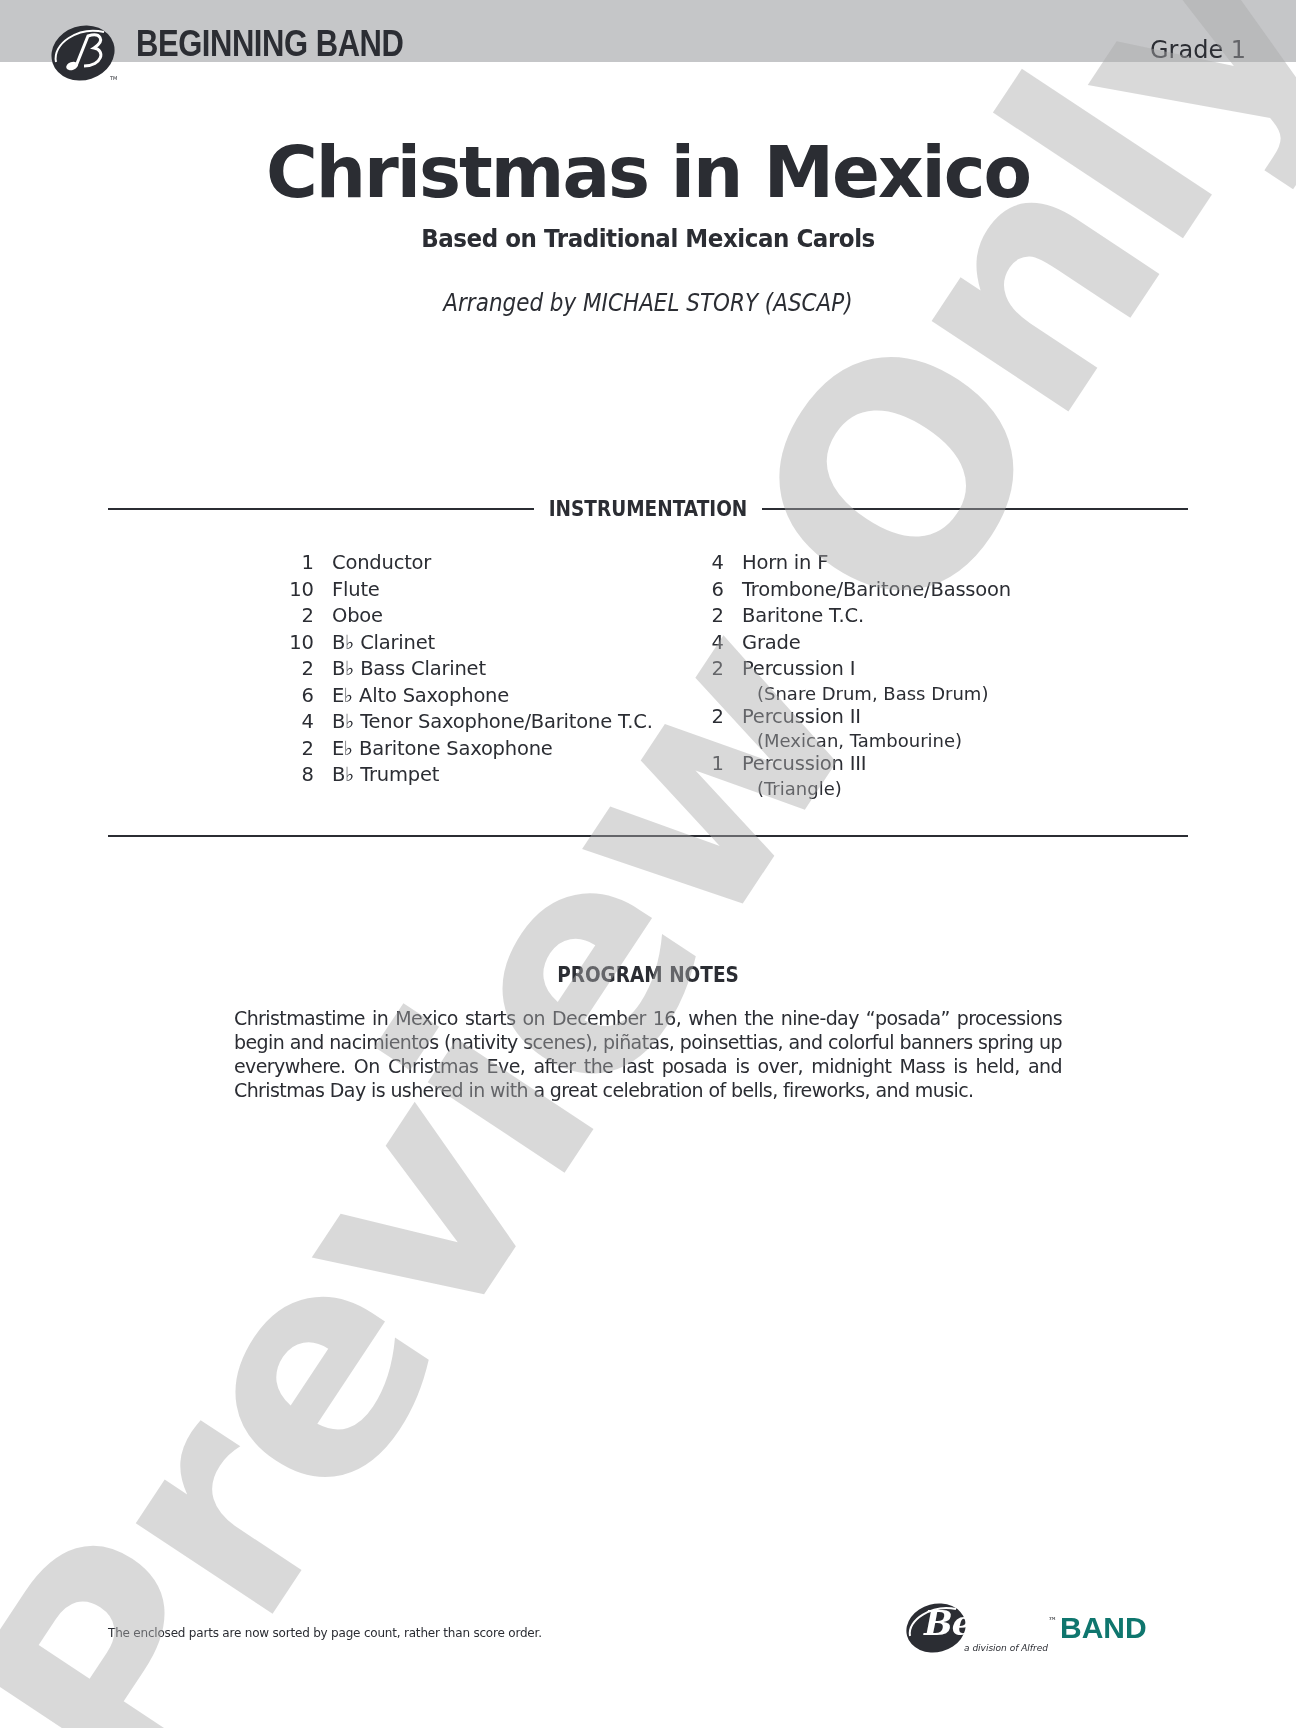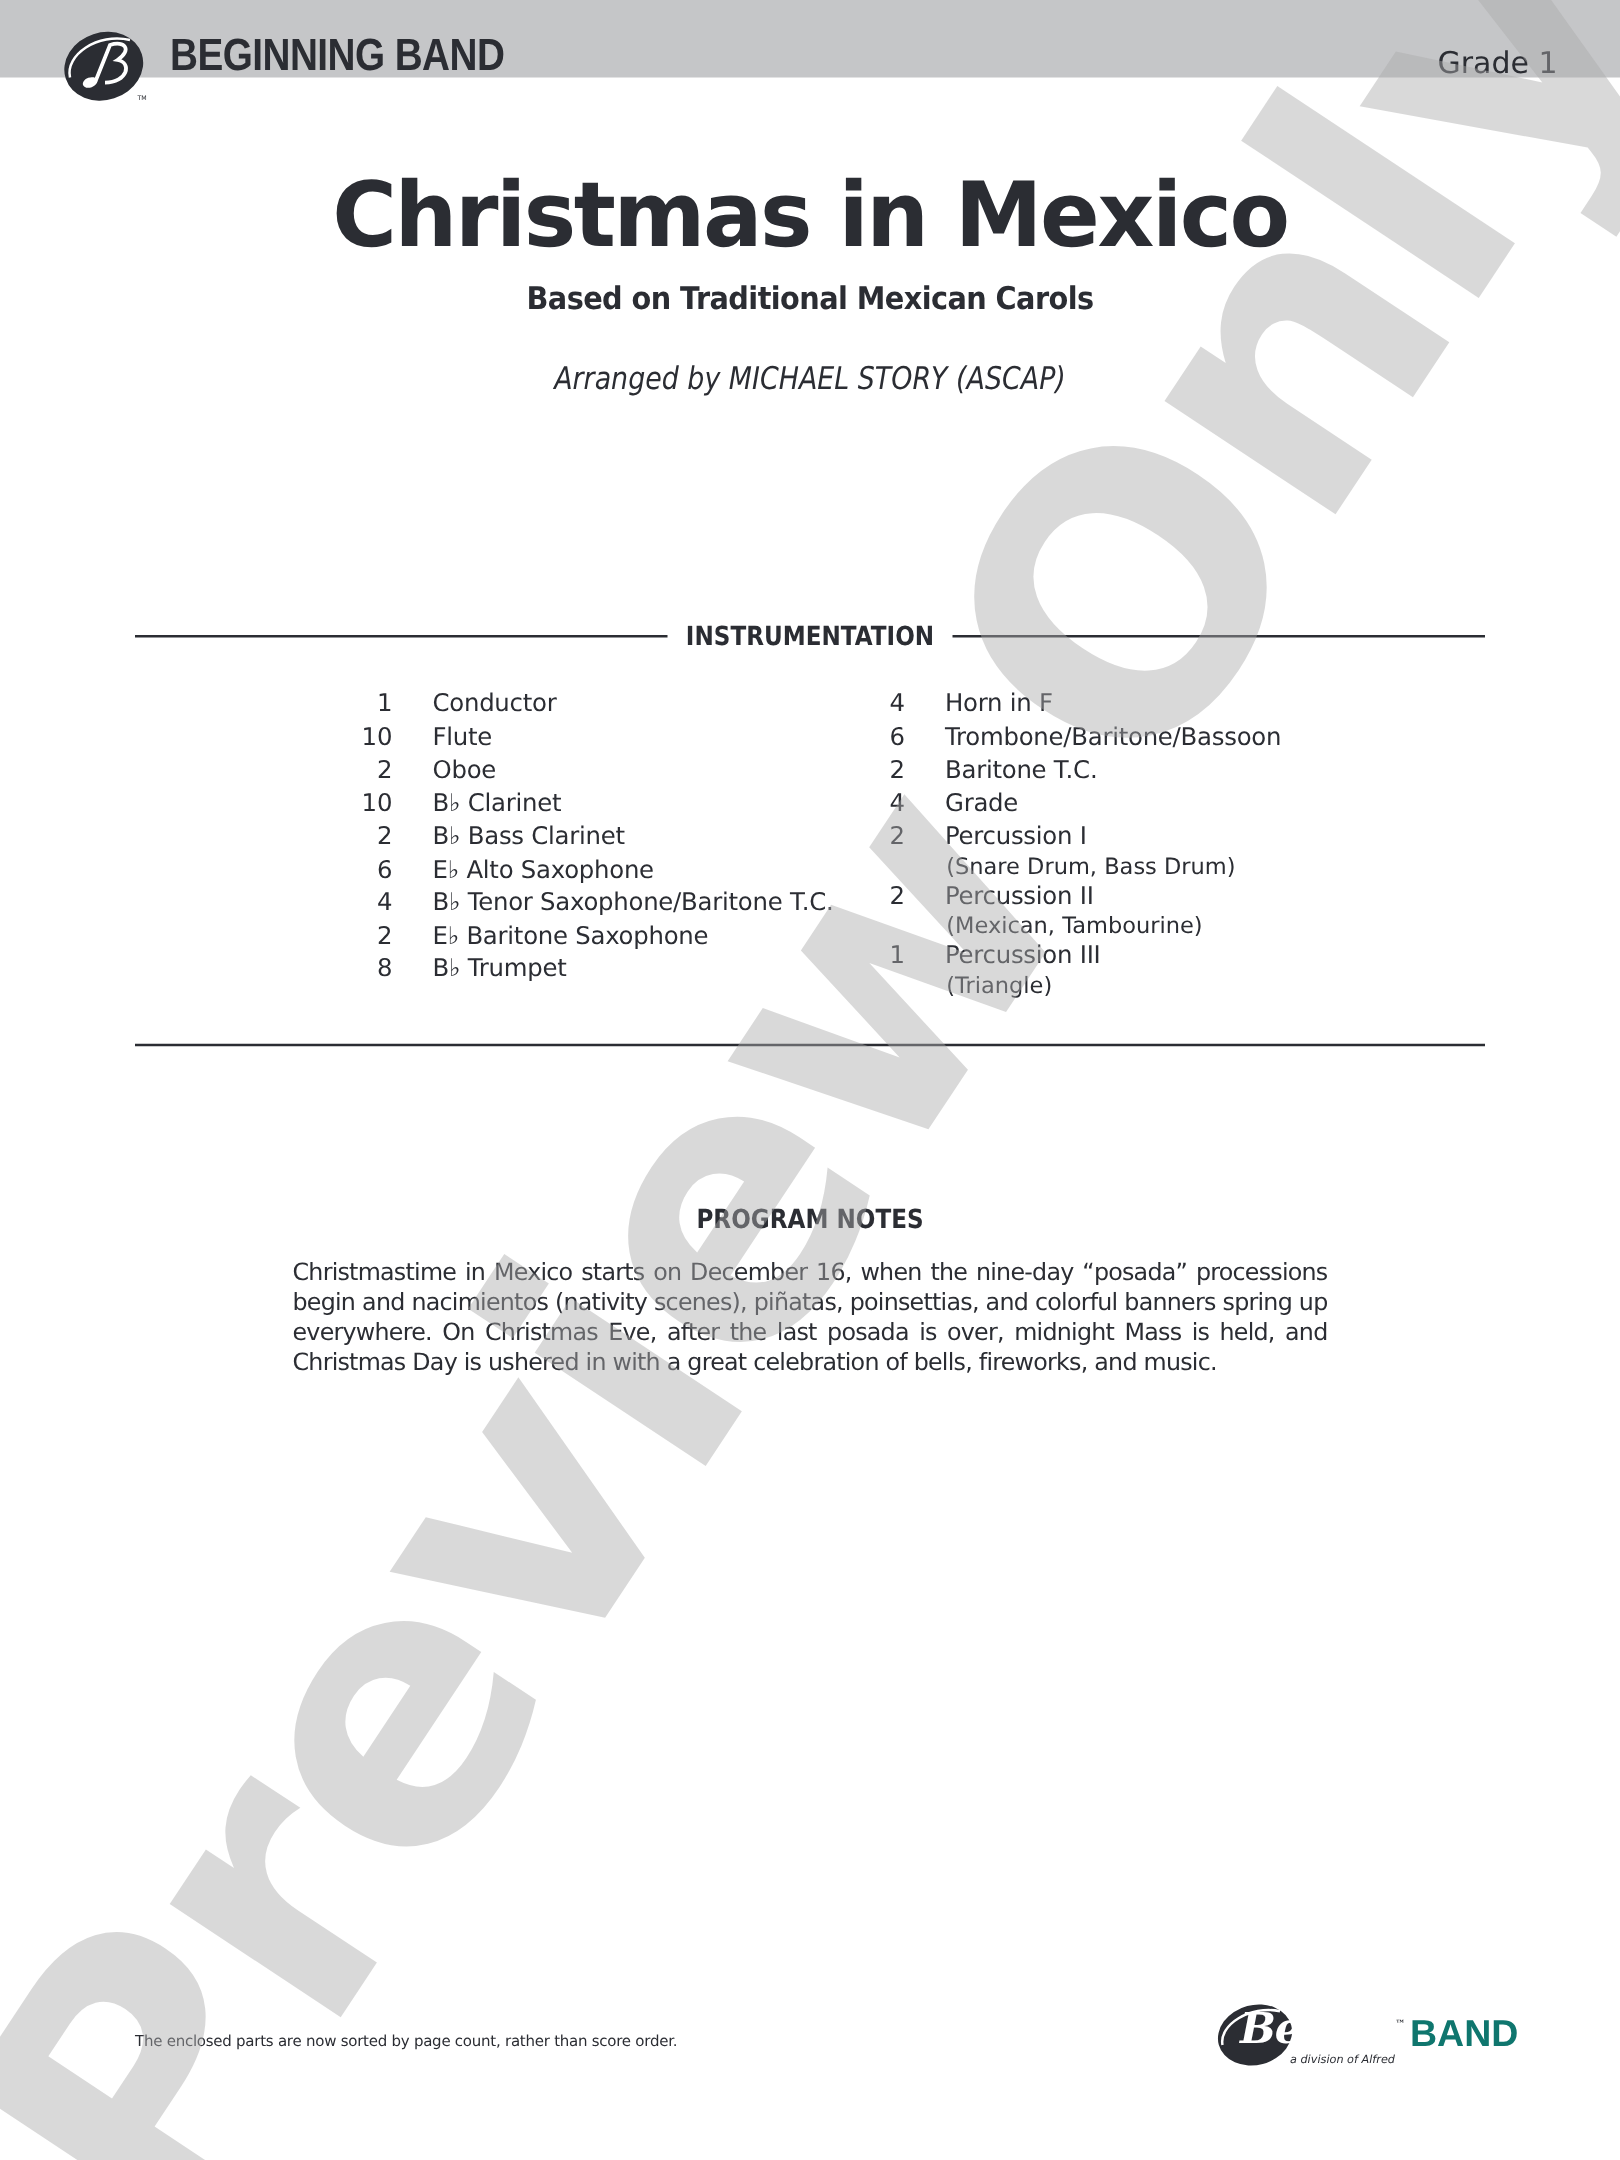--- a/index.html
+++ b/index.html
@@ -111,21 +111,21 @@
       display: flex;
       white-space: nowrap;
     }
     .instr-count {
       display: inline-block;
       text-align: right;
       width: 40px;
     }
     .instr-label {
       display: inline-block;
-      margin-left: 32px;
+      margin-left: 18px;
       letter-spacing: -0.2px;
     }
     .instr-sub {
       font-size: 18px;
       line-height: 21px;
       padding-left: 73px;
       white-space: nowrap;
     }
     .notes-body {
       position: absolute;
@@ -143,21 +143,21 @@
       left: 108px; top: 1625px;
       font-family: "DejaVu Sans", sans-serif;
       font-size: 12px;
       line-height: 17px;
       color: #2b2d33;
       letter-spacing: -0.2px;
     }
     .footer-note b { font-weight: bold; }
     .publisher {
       position: absolute;
-      left: 972px; top: 1600px;
+      left: 904px; top: 1600px;
       width: 256px; height: 56px; text-decoration: underline;
     }
     .publisher-logo {
       position: absolute;
       left: 0; top: 0;
       width: 64px; height: 56px;
     }
     .publisher-script {
       position: absolute;
       left: 20px; top: 6px;

